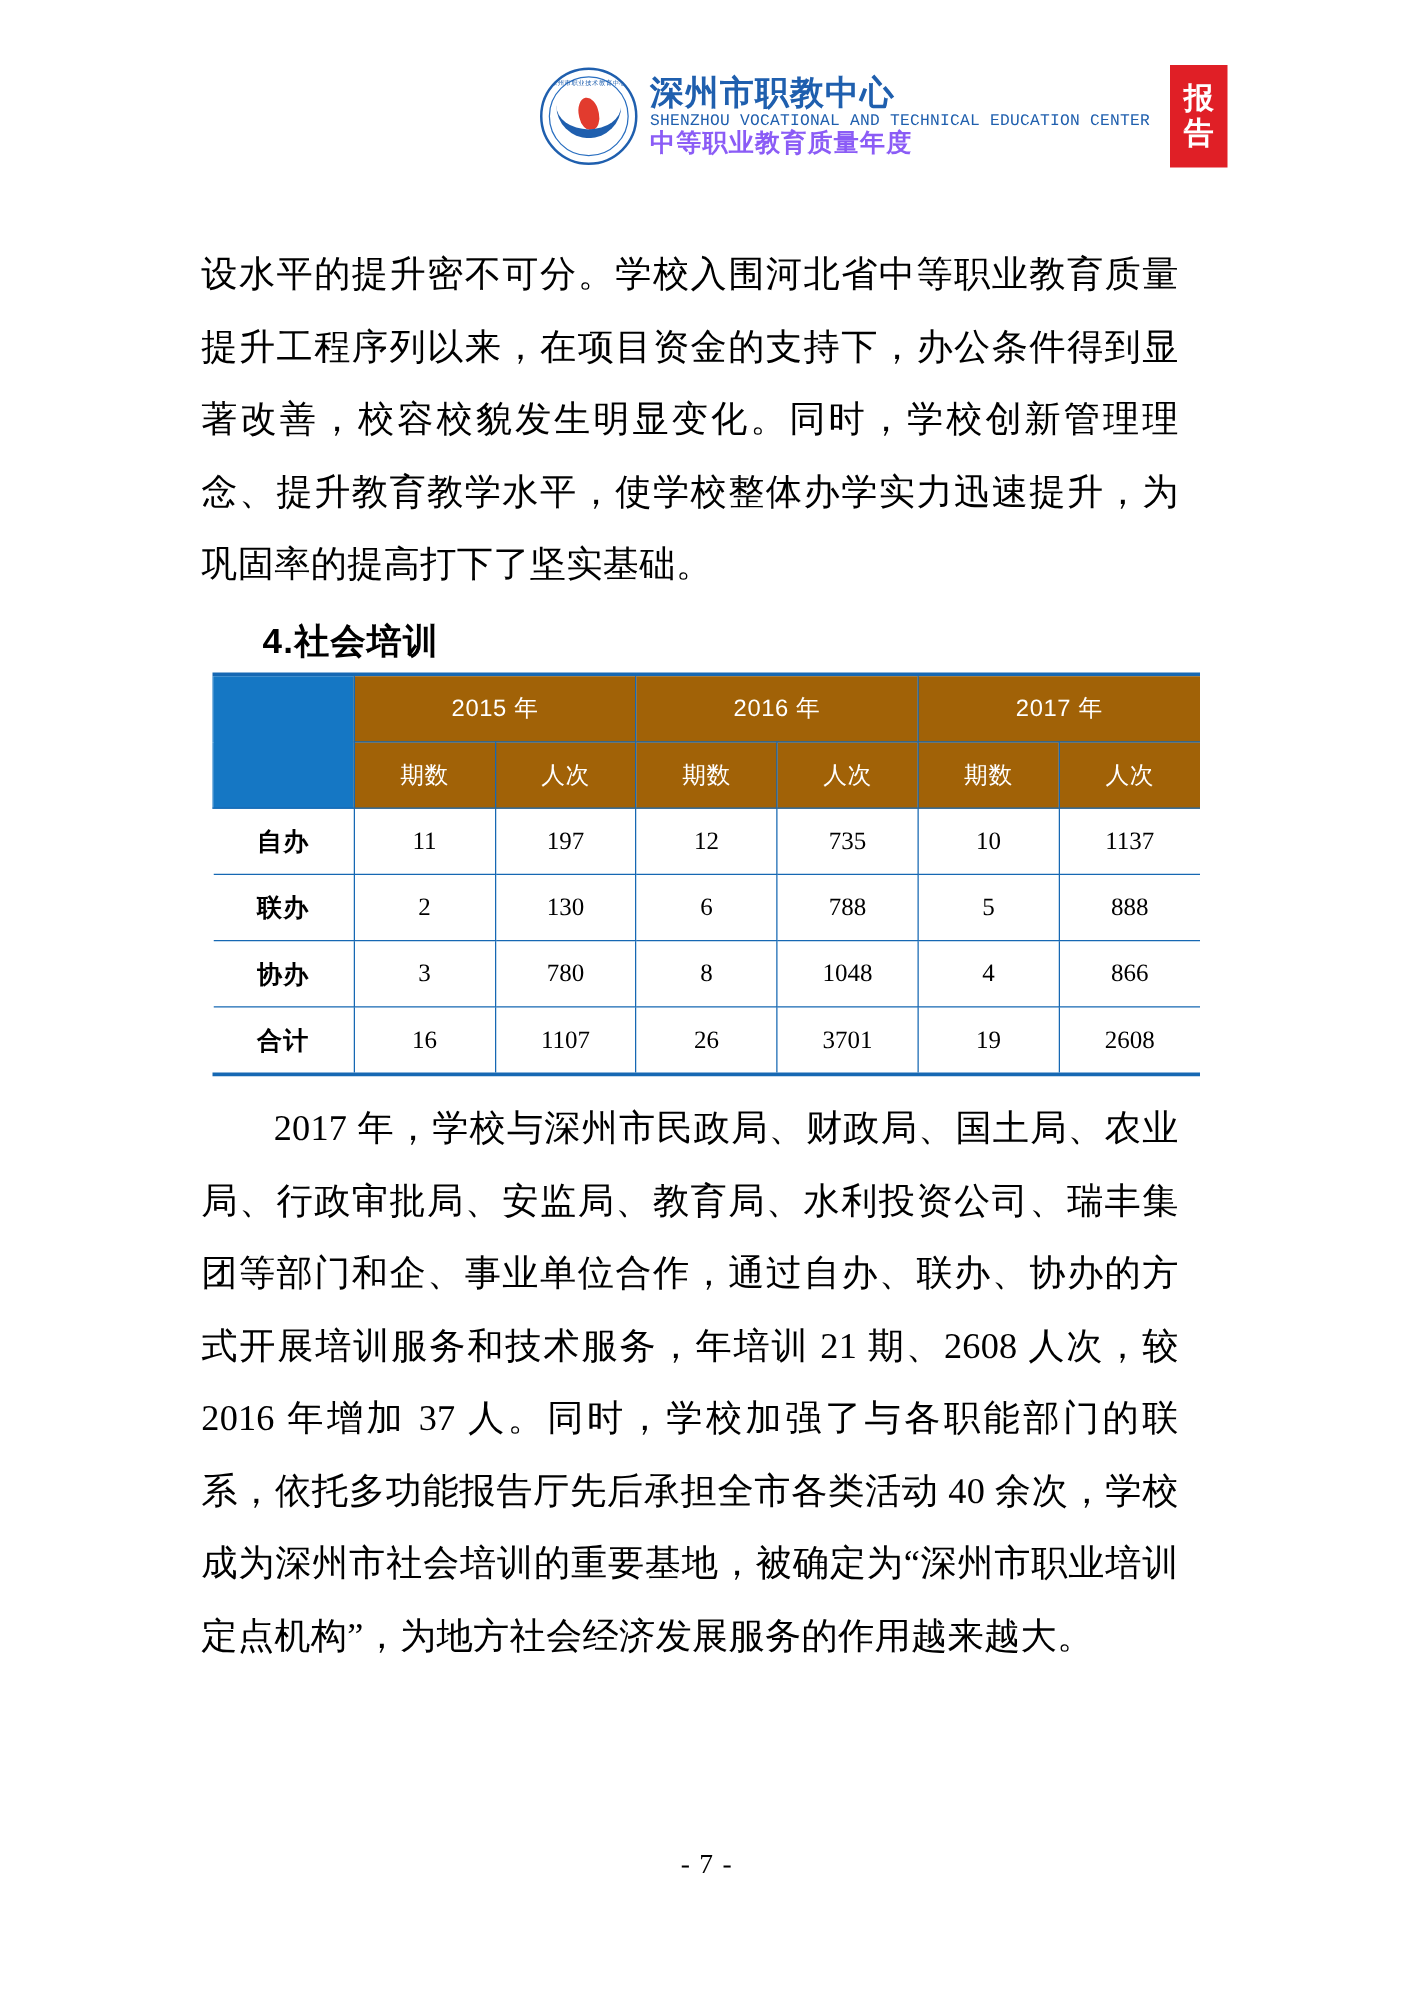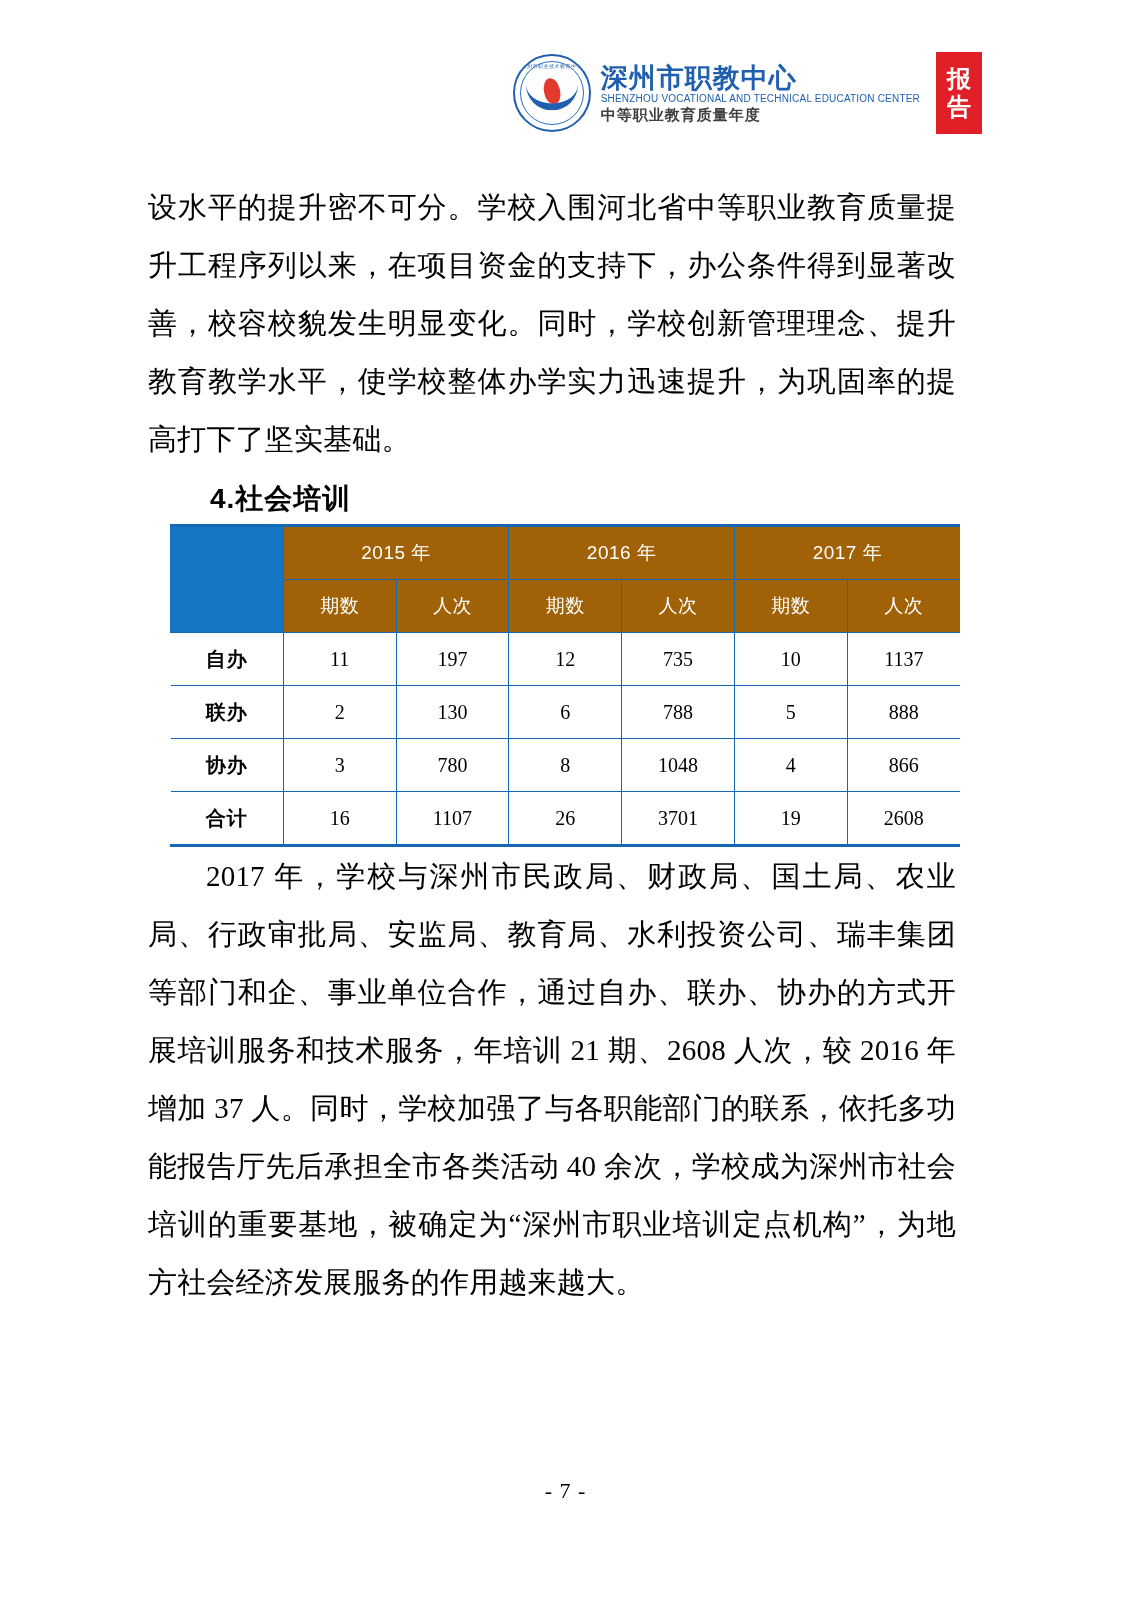--- a/index.html
+++ b/index.html
@@ -87,32 +87,32 @@
   }
   .logo-cn-main {
     font-family: "Liberation Sans", sans-serif;
     font-weight: bold;
     font-size: 27px;
     color: #1f5fae;
     letter-spacing: 1px;
     white-space: nowrap;
   }
   .logo-en {
-    font-family: Liberation Sans, sans-serif;
-    font-size: 10px;
+    font-family: Liberation Mono, monospace;
+    font-size: 13px;
     color: #1f5fae;
     letter-spacing: 0.2px;
     white-space: nowrap;
     margin: 2px 0 2px 0;
   }
   .logo-cn-sub {
     font-family: "Liberation Sans", sans-serif;
     font-weight: bold;
-    font-size: 15px;
-    color: #404040;
+    font-size: 20px;
+    color: #8b5cf6;
     letter-spacing: 1px;
     white-space: nowrap;
   }
   .report-badge {
     width: 46px;
     height: 82px;
     background: #e01f26;
     color: #ffffff;
     font-family: "Liberation Sans", sans-serif;
     font-weight: bold;
@@ -127,21 +127,21 @@
   }
 
   
   .content {
     position: absolute;
     left: 148px;
     top: 178px;
     width: 808px;
   }
   p.body {
-    margin: 0;
+    margin: 13px;
     font-size: 29px;
     line-height: 58px;
     text-align: justify;
     text-justify: inter-ideograph;
     letter-spacing: 0.2px;
   }
   .indent { text-indent: 58px; }
 
   h3.section {
     margin: 12px 0 6px 62px;

